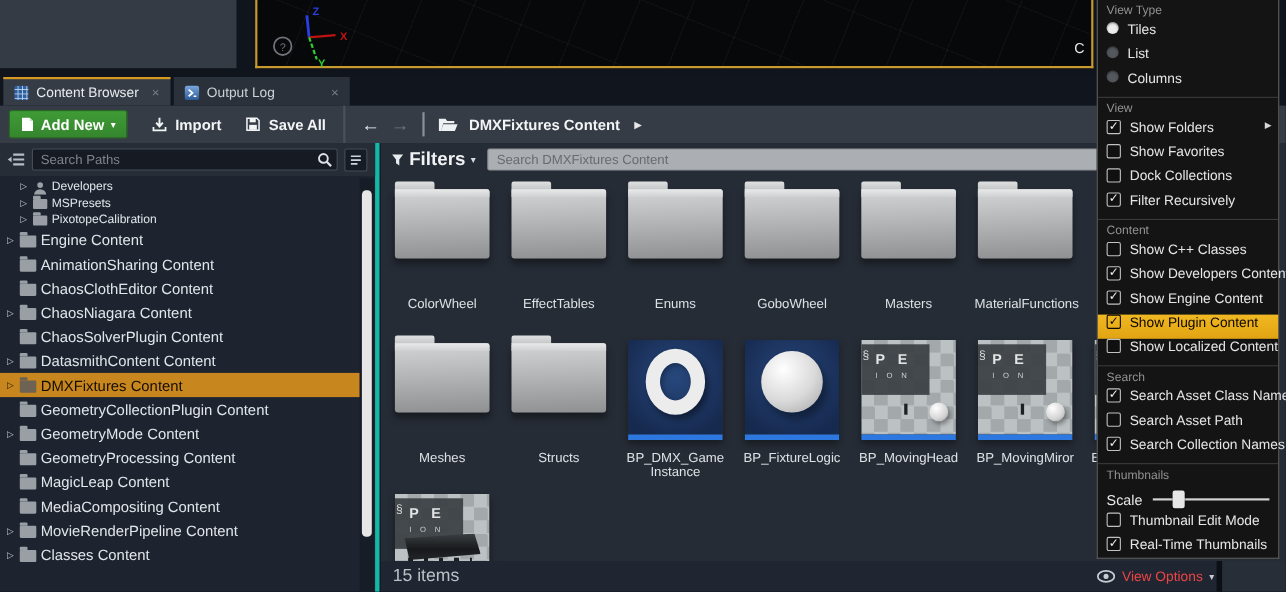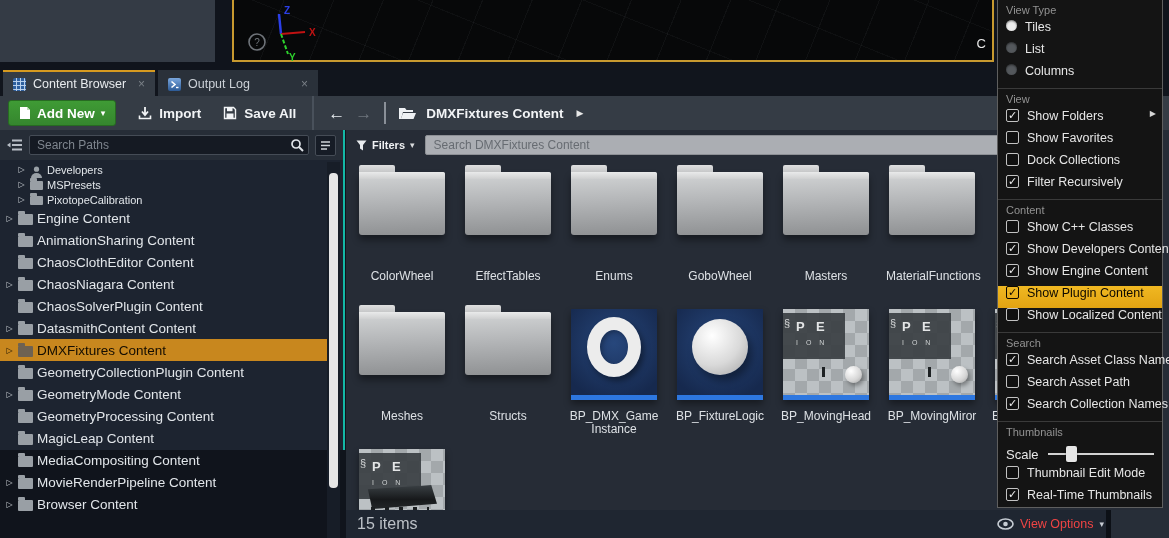--- a/index.html
+++ b/index.html
@@ -32,21 +32,21 @@
   .tool-btn .btn-label{color:#f2f4f6;font-weight:bold;font-size:13.5px;}
   #toolbar-splitter{width:2px;height:34px;background:#49515b;margin-left:16px;}
   .nav-arrow{font-size:17px;font-weight:bold;line-height:1;}
   #back-arrow{color:#e9edf1;margin-left:14px;}
   #forward-arrow{color:#6f767e;margin-left:10px;}
   #crumb-divider{width:2px;height:22px;background:#8a9098;margin-left:12px;}
   #breadcrumb{display:flex;align-items:center;gap:9px;margin-left:12px;}
   #breadcrumb .crumb-label{color:#f2f4f6;font-weight:bold;font-size:13.5px;}
   #breadcrumb .caret{font-size:9px;color:#e8e8e8;margin-left:4px;}
   
-  #path-panel{left:0;top:130px;width:345px;height:320px;background:#1d2430;border-right:2px solid #14b8a6;box-sizing:border-box;}
+  #path-panel{left:0;top:130px;width:345px;height:408px;background:#1d2430;border-right:4px solid #14b8a6;box-sizing:border-box;}
   #path-search-row{position:absolute;left:0;top:0;width:100%;height:30px;background:#262d37;display:flex;align-items:center;}
   #collapse-sources{margin-left:6px;}
   #paths-input-wrap{position:relative;flex:1;margin-left:6px;}
   #paths-search-input{width:100%;height:20px;background:#151a23;border:1px solid #454c56;border-radius:2px;color:#cfd4da;font-size:12px;padding:0 24px 0 7px;box-sizing:border-box;font-family:"Liberation Sans",sans-serif;}
   #paths-search-input::placeholder{color:#7e858e;}
   #paths-mag{position:absolute;right:5px;top:3px;}
   #saved-search-btn{width:19px;height:19px;margin:0 7px 0 6px;background:#161c26;border:1px solid #454c56;border-radius:2px;display:flex;align-items:center;justify-content:center;}
   #tree{position:absolute;left:0;top:32px;width:327px;}
   .tree-row{display:flex;align-items:center;height:22px;padding-left:5px;gap:4px;}
   .tree-row.small{height:15px;padding-left:17px;}
@@ -61,21 +61,21 @@
   .tree-row.small .mini-folder{width:13px;height:9px;}
   .tree-row.selected .mini-folder{background:#6e6252;}
   .tree-row.selected .mini-folder::before{background:#6e6252;}
   .user-icon{width:13px;height:12px;flex:none;}
   #tree-scroll-track{left:327px;top:32px;width:13px;height:376px;background:#171d27;}
   #tree-scroll-thumb{left:329px;top:43px;width:9px;height:315px;background:#e6e6e6;border-radius:4px;}
   
   #content-panel{left:346px;top:130px;width:823px;height:380px;background:#262c36;}
   #filters-row{position:absolute;left:0;top:0;width:100%;height:30px;display:flex;align-items:center;}
   #filters-btn{display:flex;align-items:center;gap:5px;margin-left:10px;}
-  #filters-btn .btn-label{color:#f0f2f4;font-weight:bold;font-size:11px;}
+  #filters-btn .btn-label{color:#f0f2f4;font-weight:bold;font-size:17px;}
   #filters-btn .caret{color:#d8dadd;}
   #assets-input-wrap{flex:1;margin:0 10px 0 10px;}
   #assets-search-input{width:100%;height:20px;background:#abaeb3;border:1px solid #8d9095;border-radius:2px;color:#4e5358;font-size:12px;padding:0 8px;box-sizing:border-box;font-family:"Liberation Sans",sans-serif;}
   #assets-search-input::placeholder{color:#676c72;}
   #grid{position:absolute;left:0;top:0;width:100%;height:380px;overflow:hidden;}
   .cell{position:absolute;width:92px;}
   .tile-label{position:absolute;top:110px;width:100%;text-align:center;font-size:12px;line-height:13px;color:#dde1e5;}
   .cell.partial .tile-label{text-align:left;}
   .tile-folder{position:relative;width:86px;height:63px;margin:12px auto 0;background:linear-gradient(178deg,#d3d5d6 0%,#b4b6b8 45%,#8e9092 100%);border-radius:2px 3px 3px 3px;box-shadow:0 5px 7px rgba(0,0,0,.4);}
   .tile-folder::before{content:"";position:absolute;top:-7px;left:0;width:36px;height:8px;background:linear-gradient(#dfe0e0,#c3c4c5);border-radius:2px 2px 0 0;}
@@ -298,21 +298,21 @@
         <span class="tree-label">MediaCompositing Content</span>
       </div>
       <div class="tree-row">
         <span class="expander">▷</span>
         <span class="mini-folder"></span>
         <span class="tree-label">MovieRenderPipeline Content</span>
       </div>
       <div class="tree-row">
         <span class="expander">▷</span>
         <span class="mini-folder"></span>
-        <span class="tree-label">Browser Content</span>
+        <span class="tree-label">Classes Content</span>
       </div>
     </div>
   <div id="tree-scroll-track" class="abs"></div>
   <div id="tree-scroll-thumb" class="abs"></div>
 </div>
 
 <div id="content-panel" class="abs">
   <div id="grid">
       <div class="cell" style="left: 10px; top: 30px;">
         <div class="tile-folder"></div>

